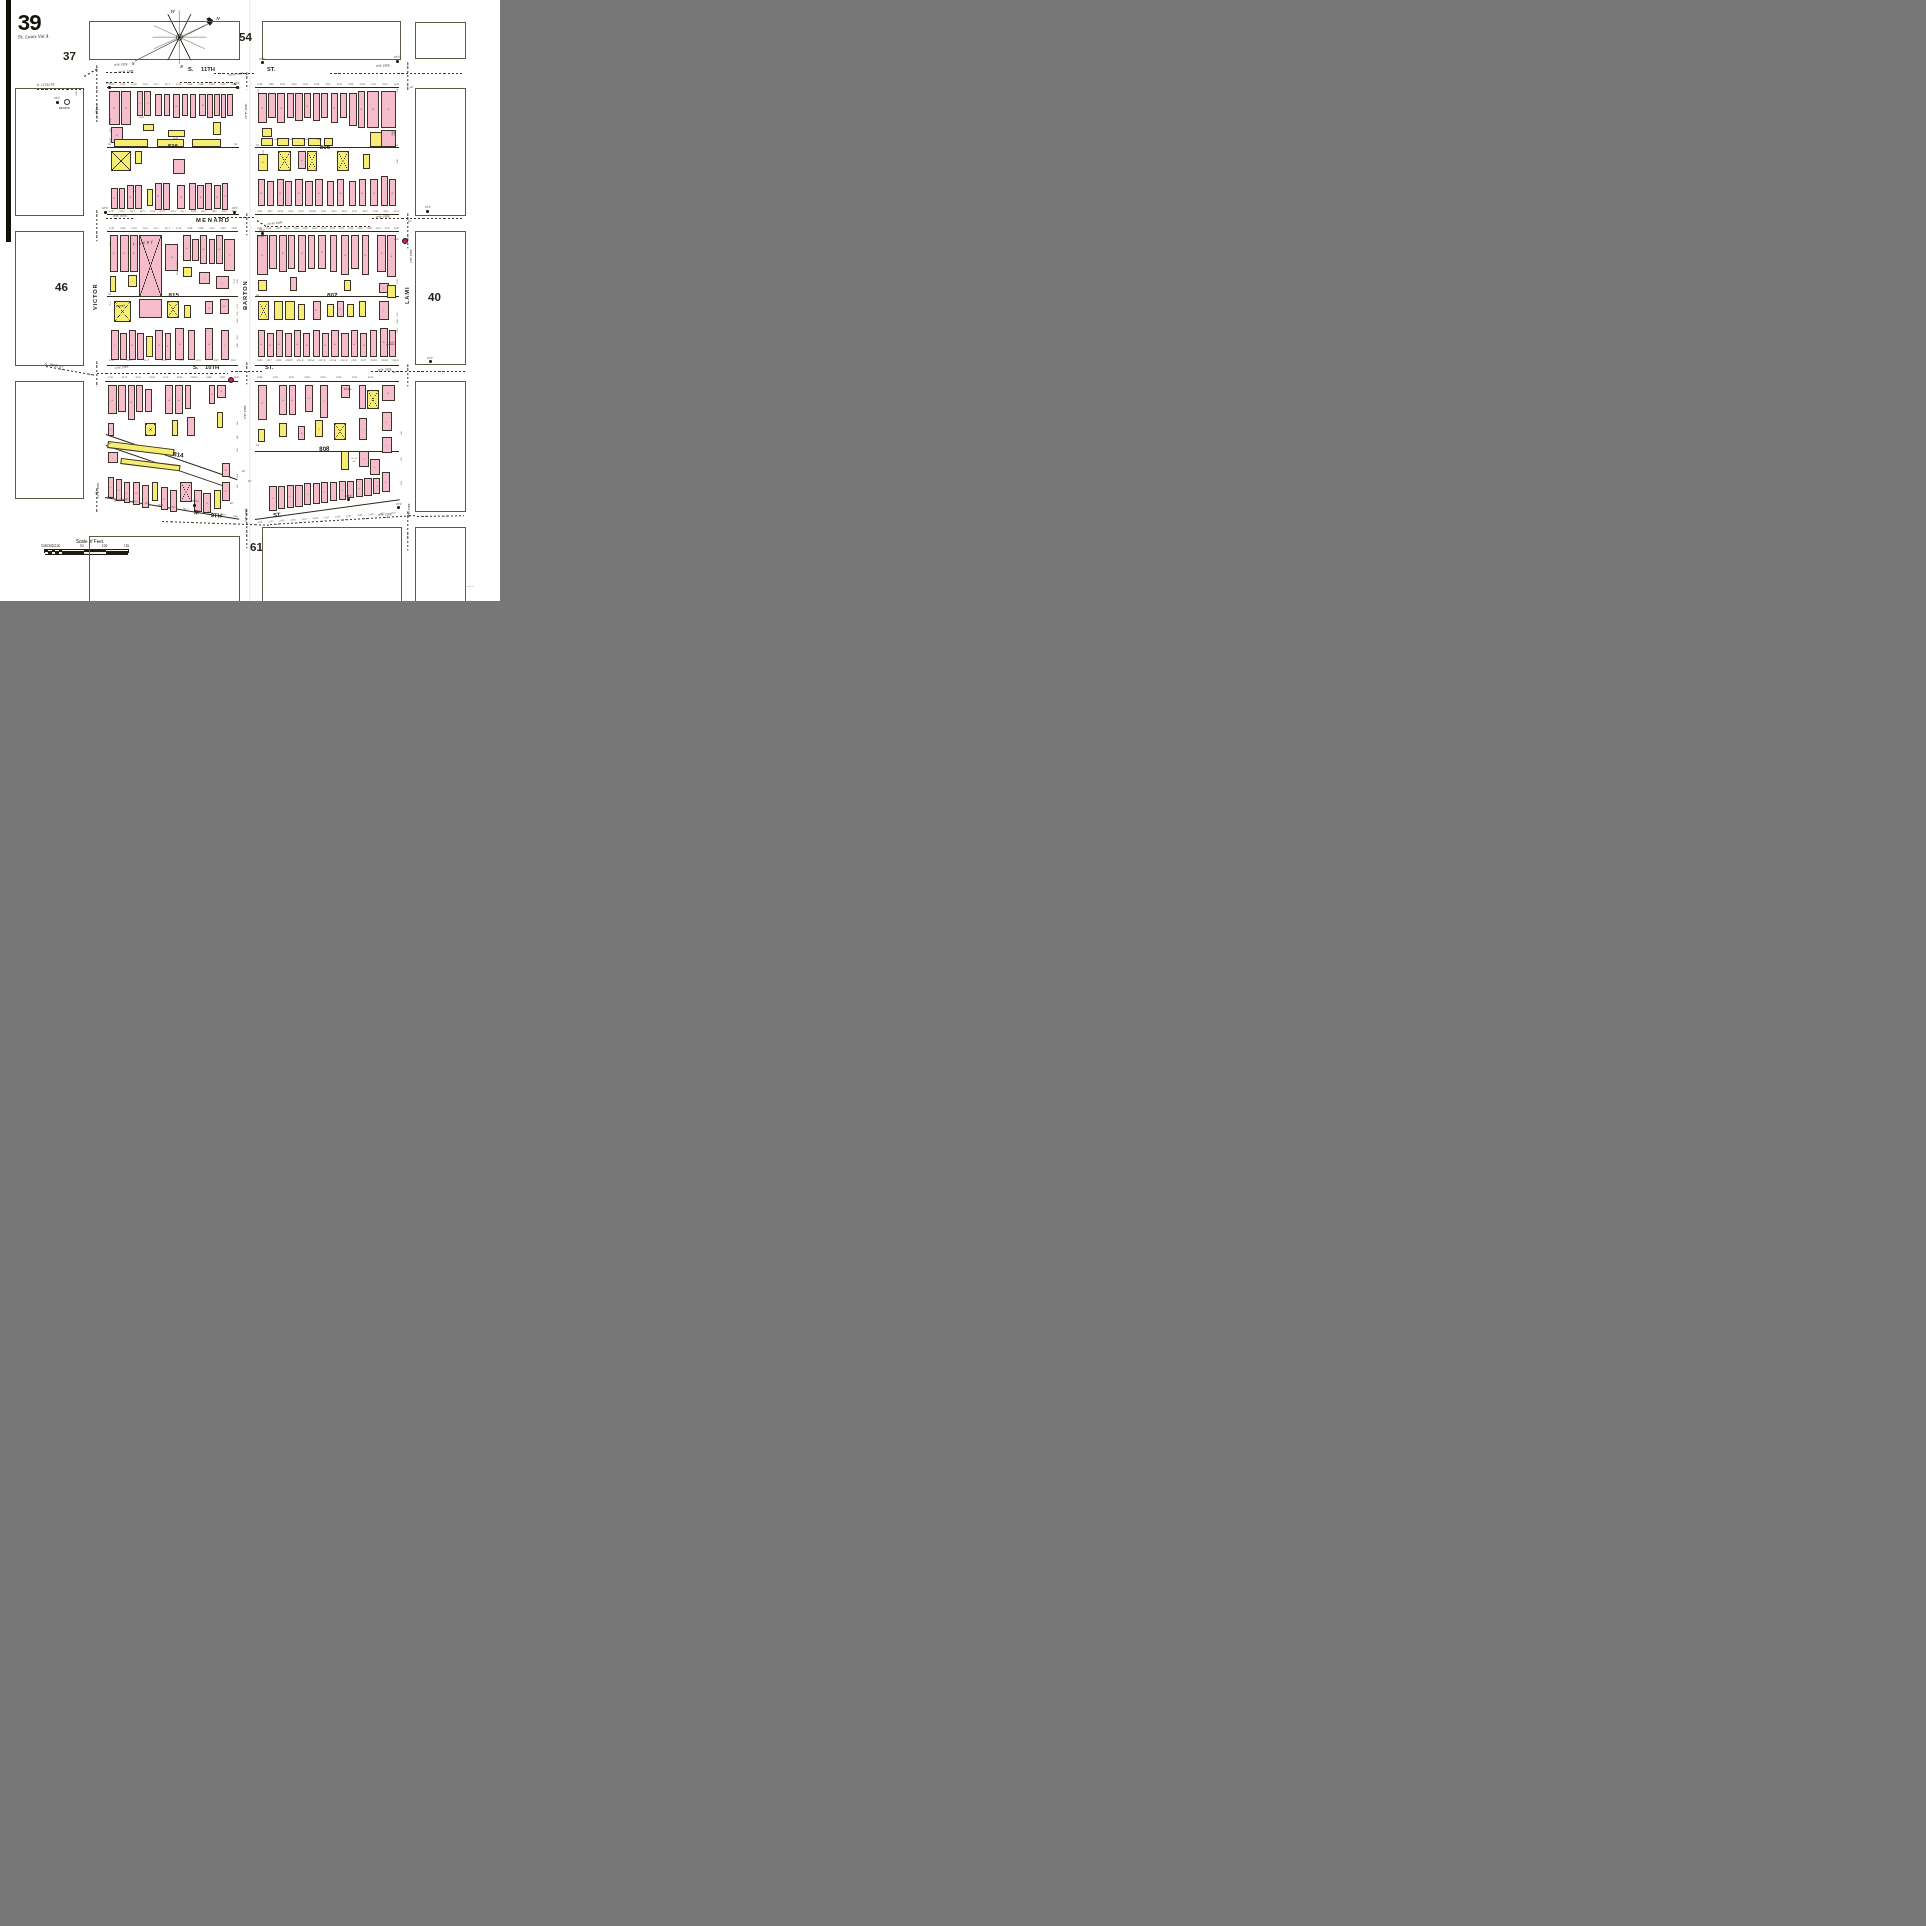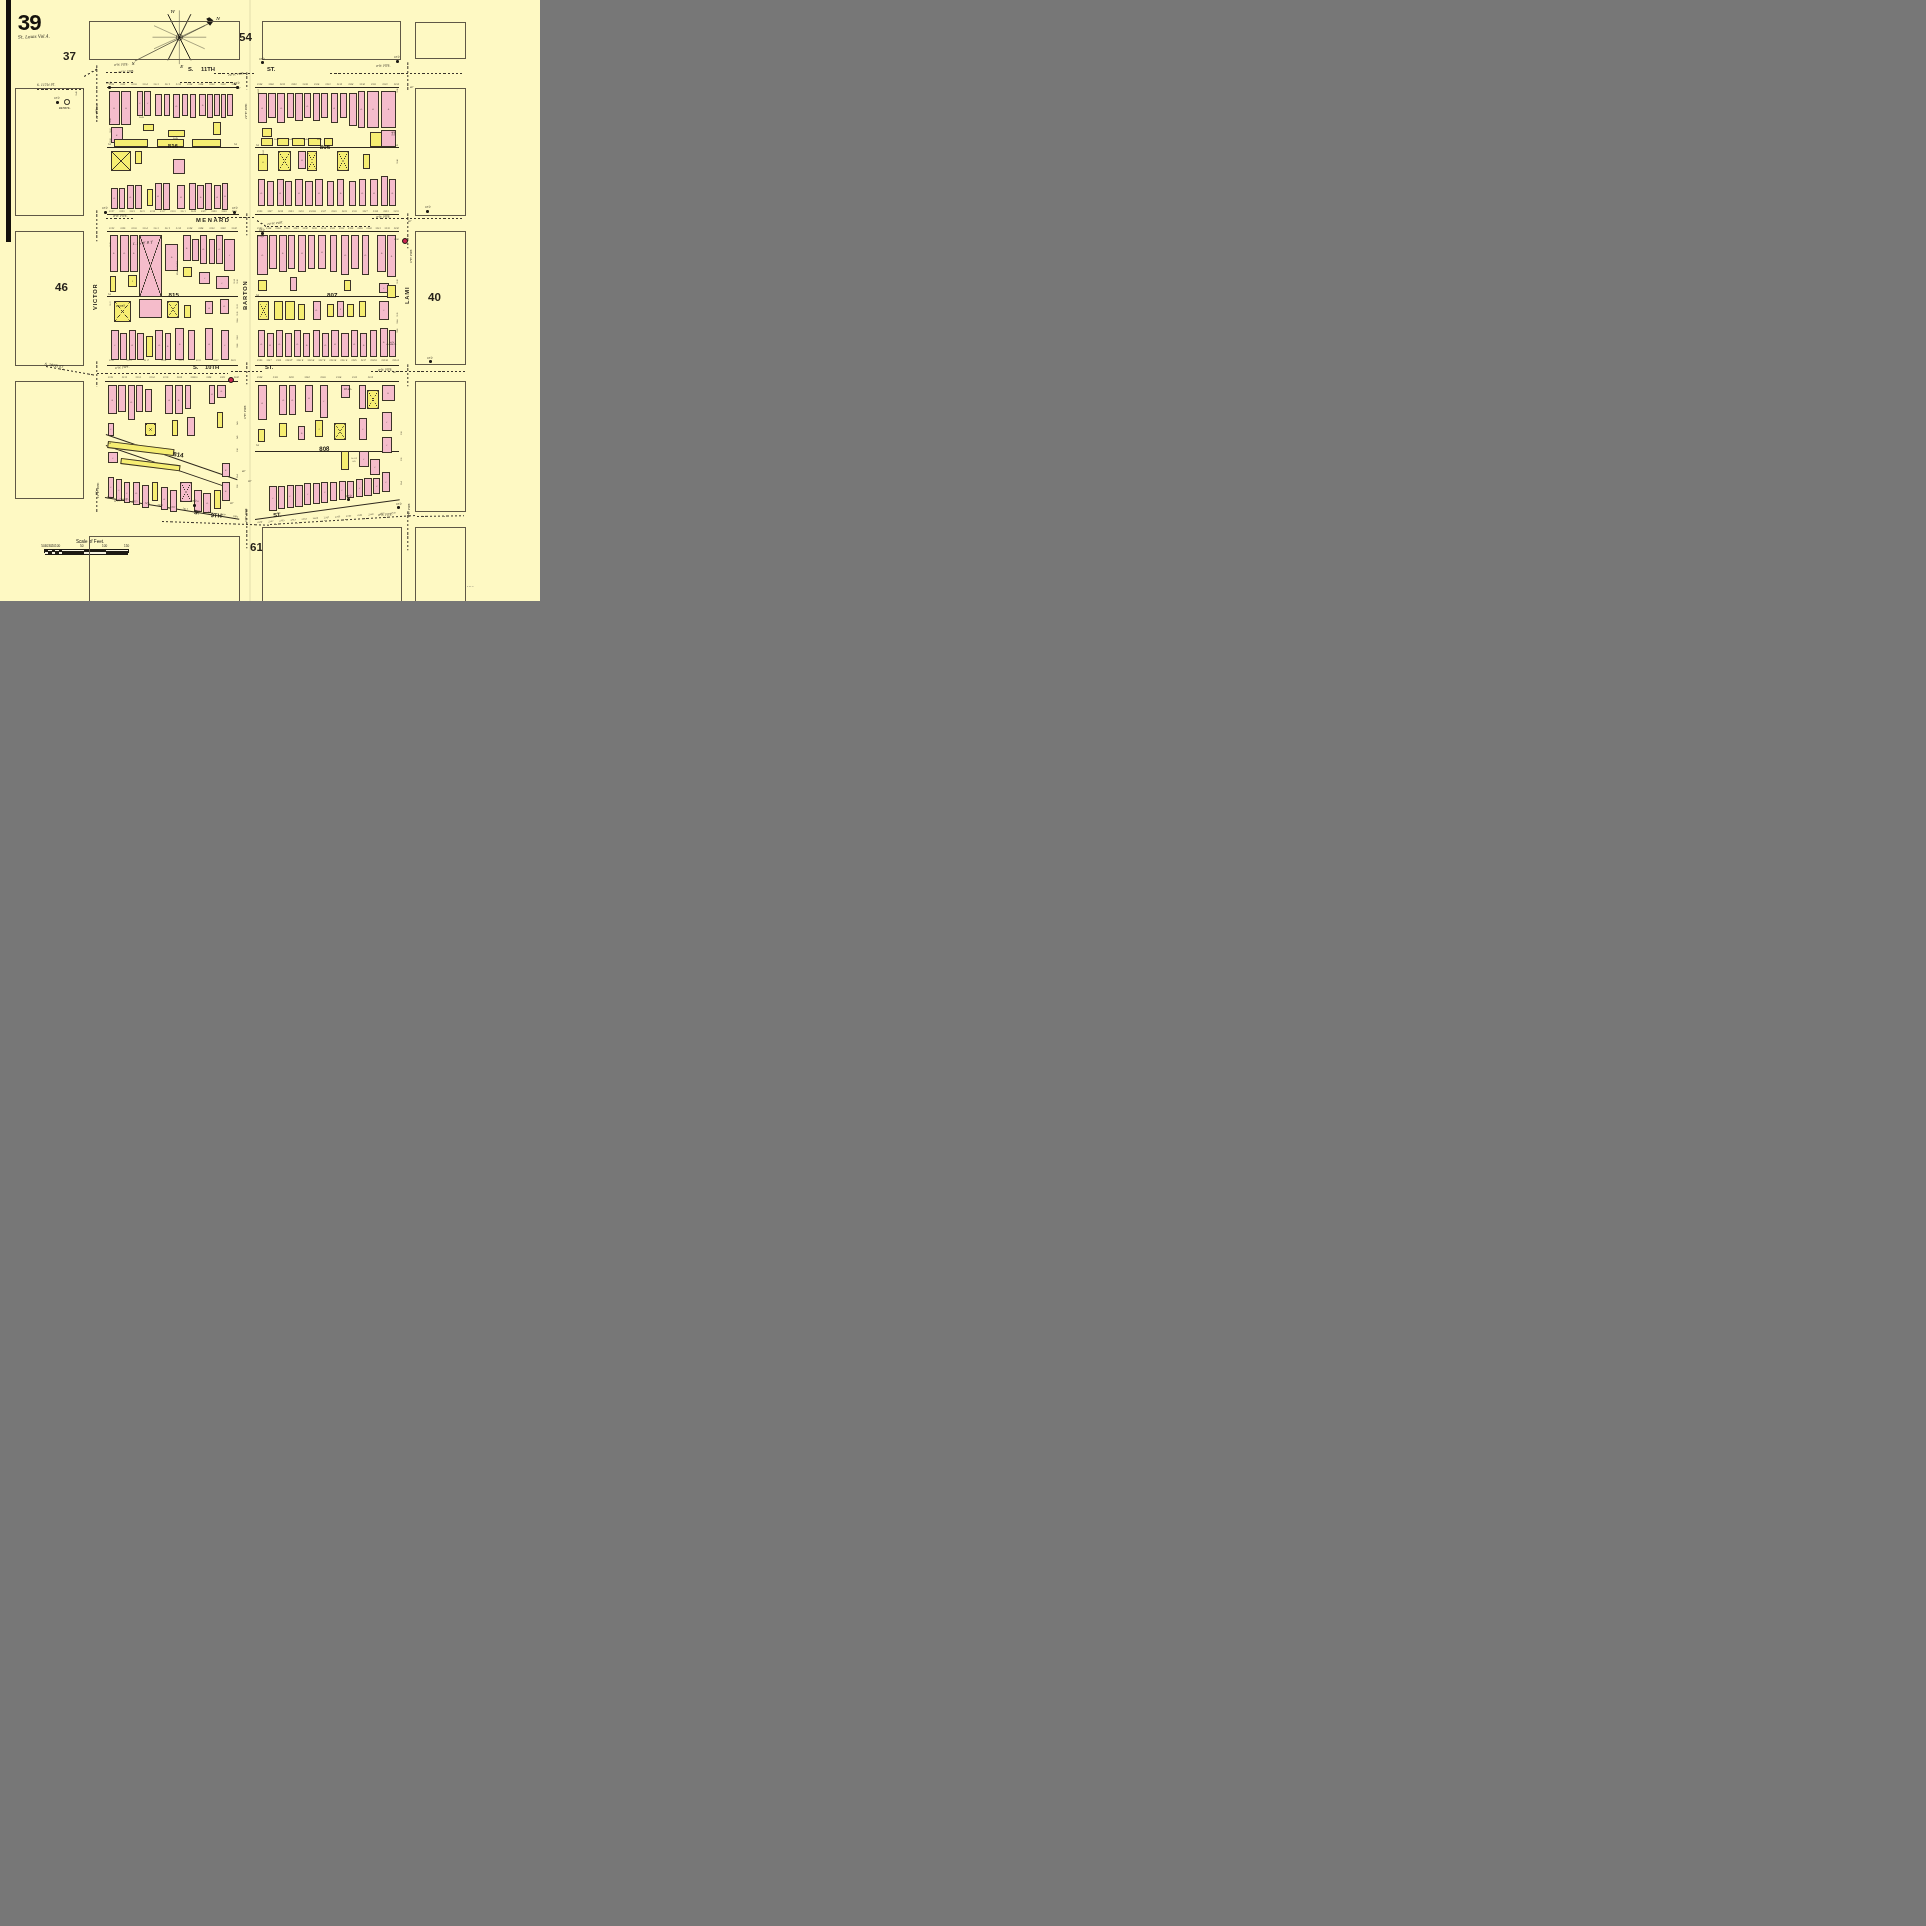--- a/index.html
+++ b/index.html
@@ -1,16 +1,16 @@
 <!DOCTYPE html>
 <html style="font-size:6.2px"><head>
 <meta charset="utf-8">
 <style>
   html,body{margin:0;padding:0;background:#777;}
-  #sheet{position:relative;width:540px;height:601px;background:#fef9c3;overflow:hidden;
+  #sheet{position:relative;width:500px;height:601px;background:#ffffff;overflow:hidden;
          font-family:"Liberation Sans",sans-serif;color:#24201a;}
   .abs{position:absolute;}
   .rot{transform-origin:left top;}
   
   .sheetnum{font-weight:700;font-size:22.3px;letter-spacing:-0.8px;color:#16130d;font-family:"Liberation Sans",sans-serif;}
   .volume{font:italic 4.2px "DejaVu Serif",serif;color:#16130d;}
   .adj{font-weight:600;font-size:11.6px;color:#26221a;font-family:"Liberation Sans",sans-serif;}
   
   .street-label{font-weight:bold;color:#24201a;white-space:nowrap;font-family:"Liberation Sans",sans-serif;}
   .hand{font-family:"DejaVu Serif",serif;font-style:italic;font-weight:normal;}

